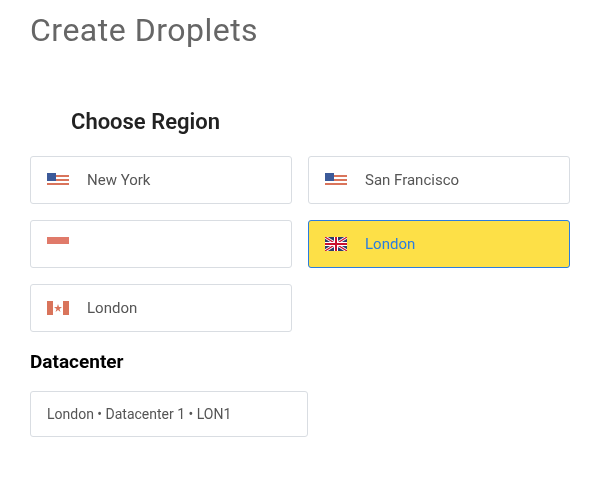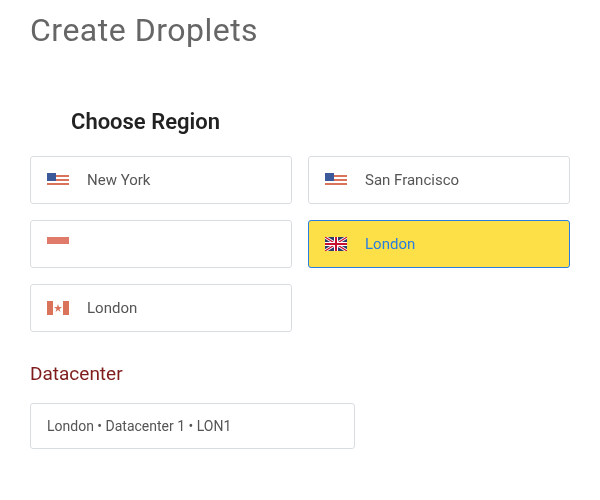--- a/index.html
+++ b/index.html
@@ -21,23 +21,23 @@
     }
     h2.section-title {
       font-size: 22px;
       font-weight: 600;
       color: #222;
       margin-bottom: 22px;
       margin-left: 41px;
     }
     h3.subsection-title {
       font-size: 19px;
-      font-weight: 400;
-      color: #7f1d1d;
-      margin-top: 30px;
+      font-weight: 700;
+      color: #000000;
+      margin-top: 18px;
       margin-bottom: 18px;
     }
     .region-grid {
       display: grid;
       grid-template-columns: 1fr 1fr;
       gap: 16px;
       margin-bottom: 8px;
     }
     .region-card {
       border: 1px solid #d9dde2;
@@ -66,21 +66,21 @@
       color: #555;
       font-size: 15px;
     }
     .datacenter-row {
       display: flex;
     }
     .datacenter-select {
       border: 1px solid #d9dde2;
       border-radius: 3px;
       padding: 14px 16px;
-      width: 325px;
+      width: 278px;
       font-size: 14px;
       color: #555;
       background: #fff;
       cursor: pointer;
     }
   </style>
 </head>
 <body>
 
 <h1 class="page-title">Create Droplets</h1>

